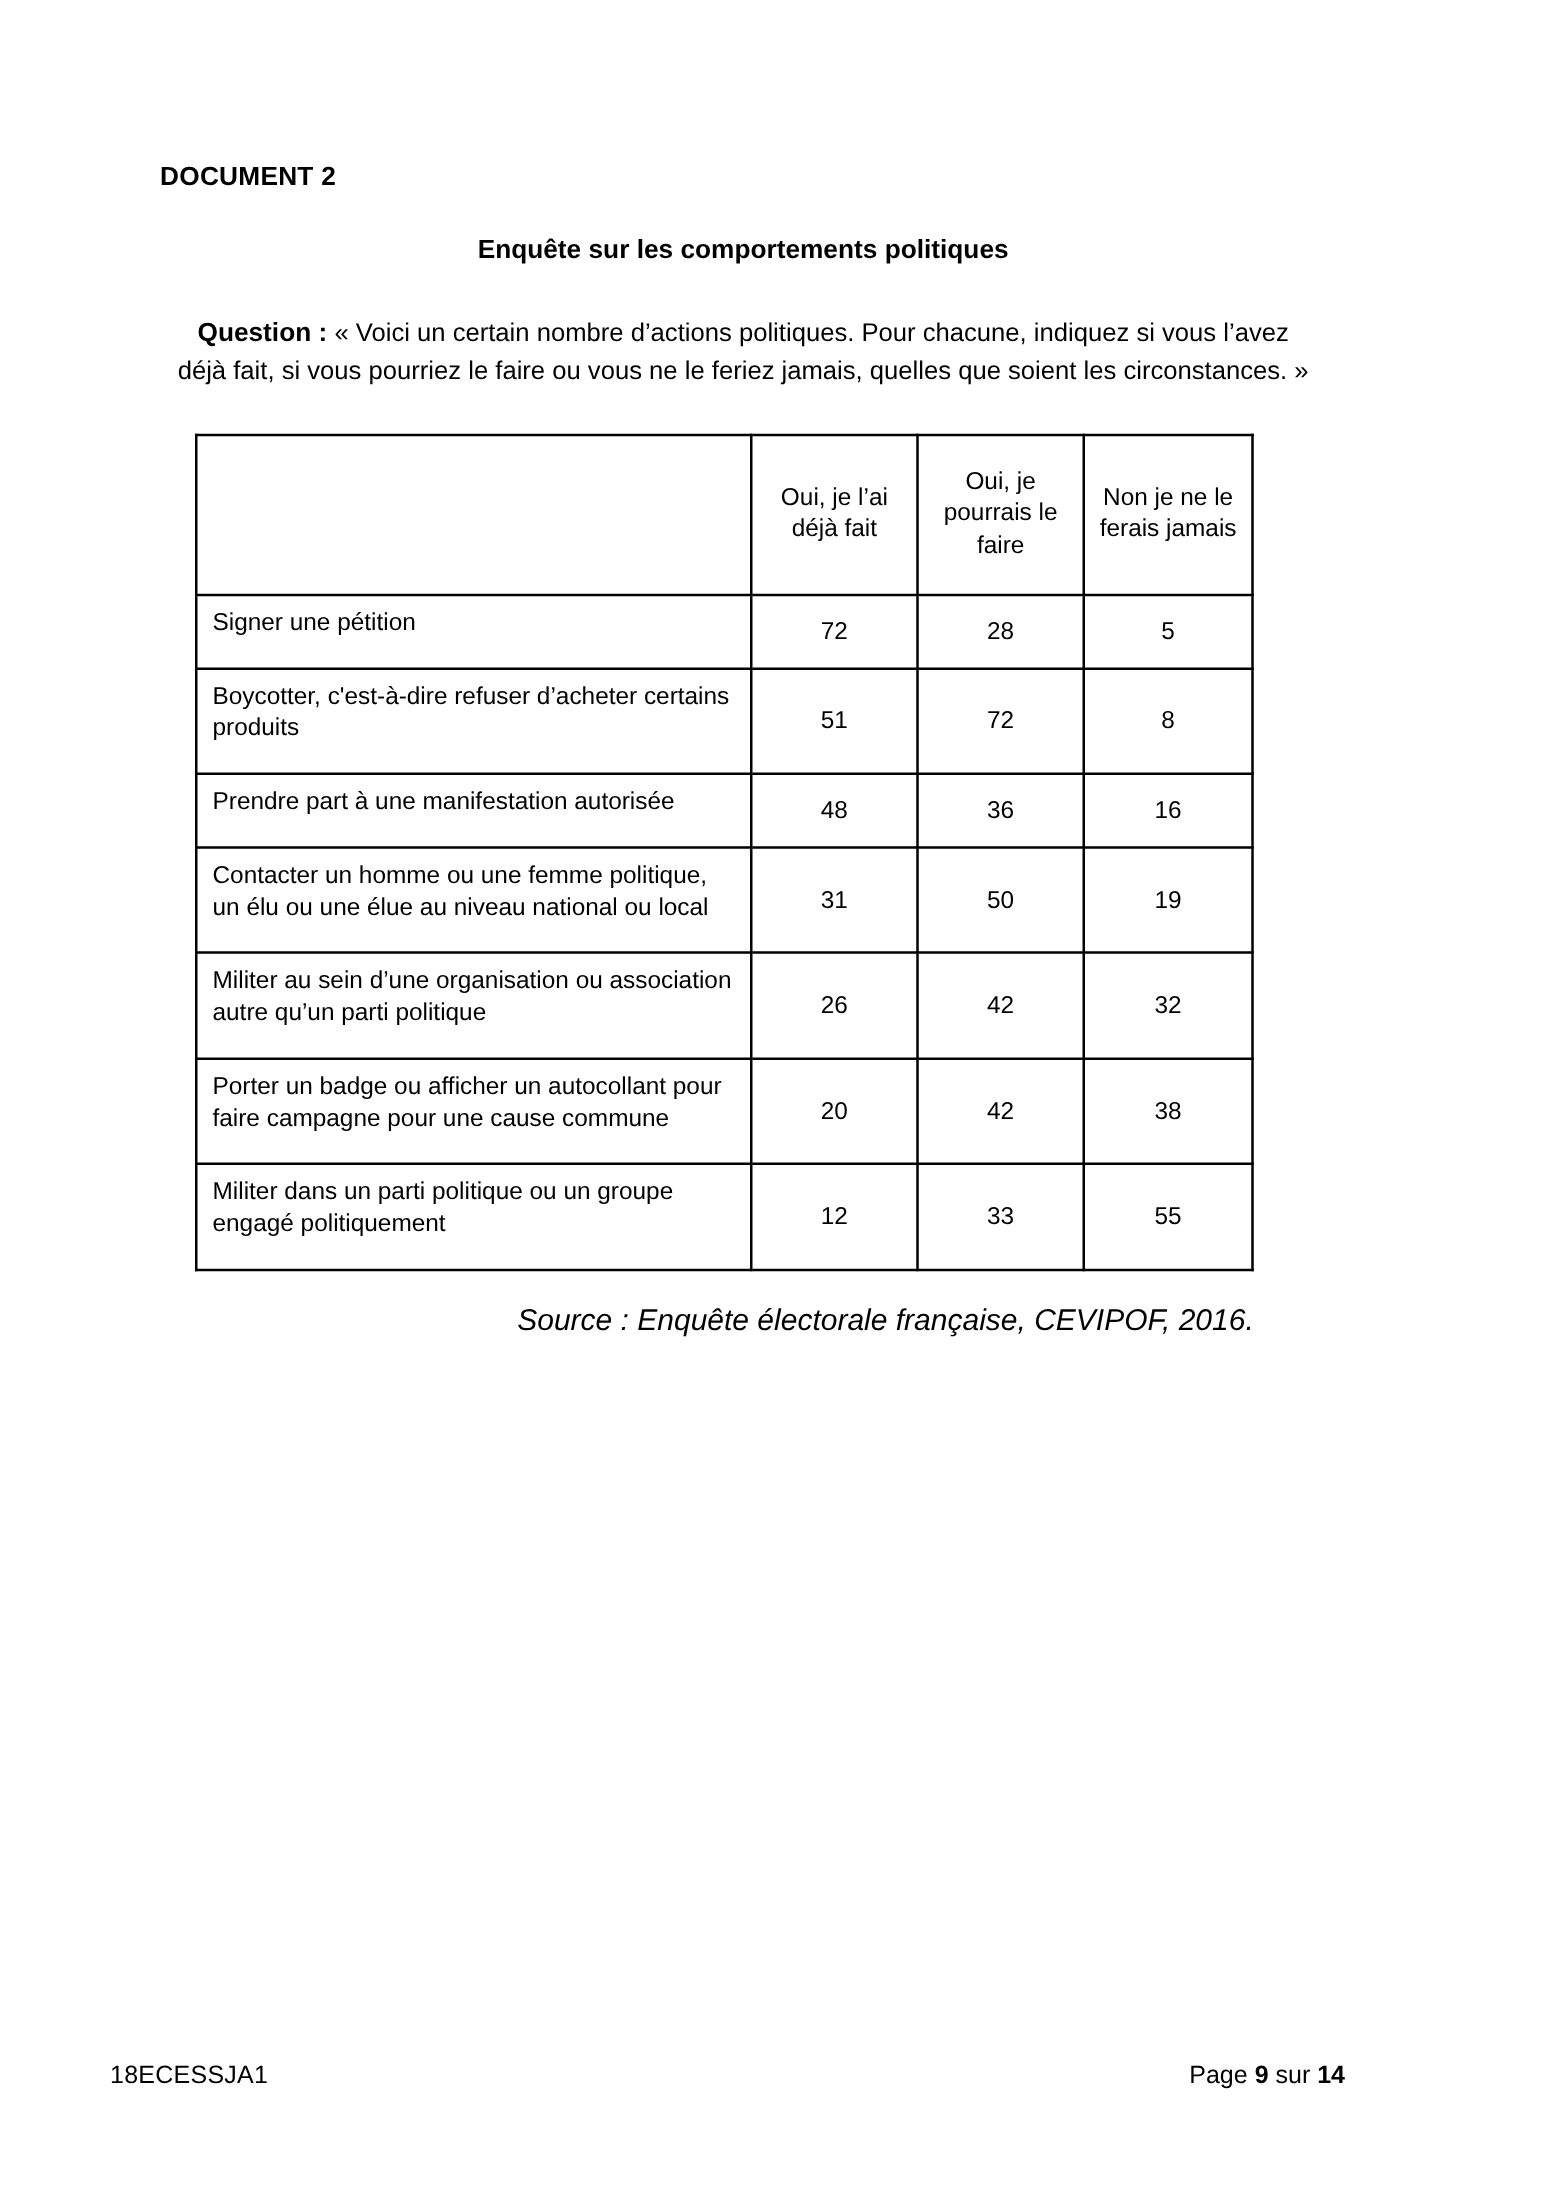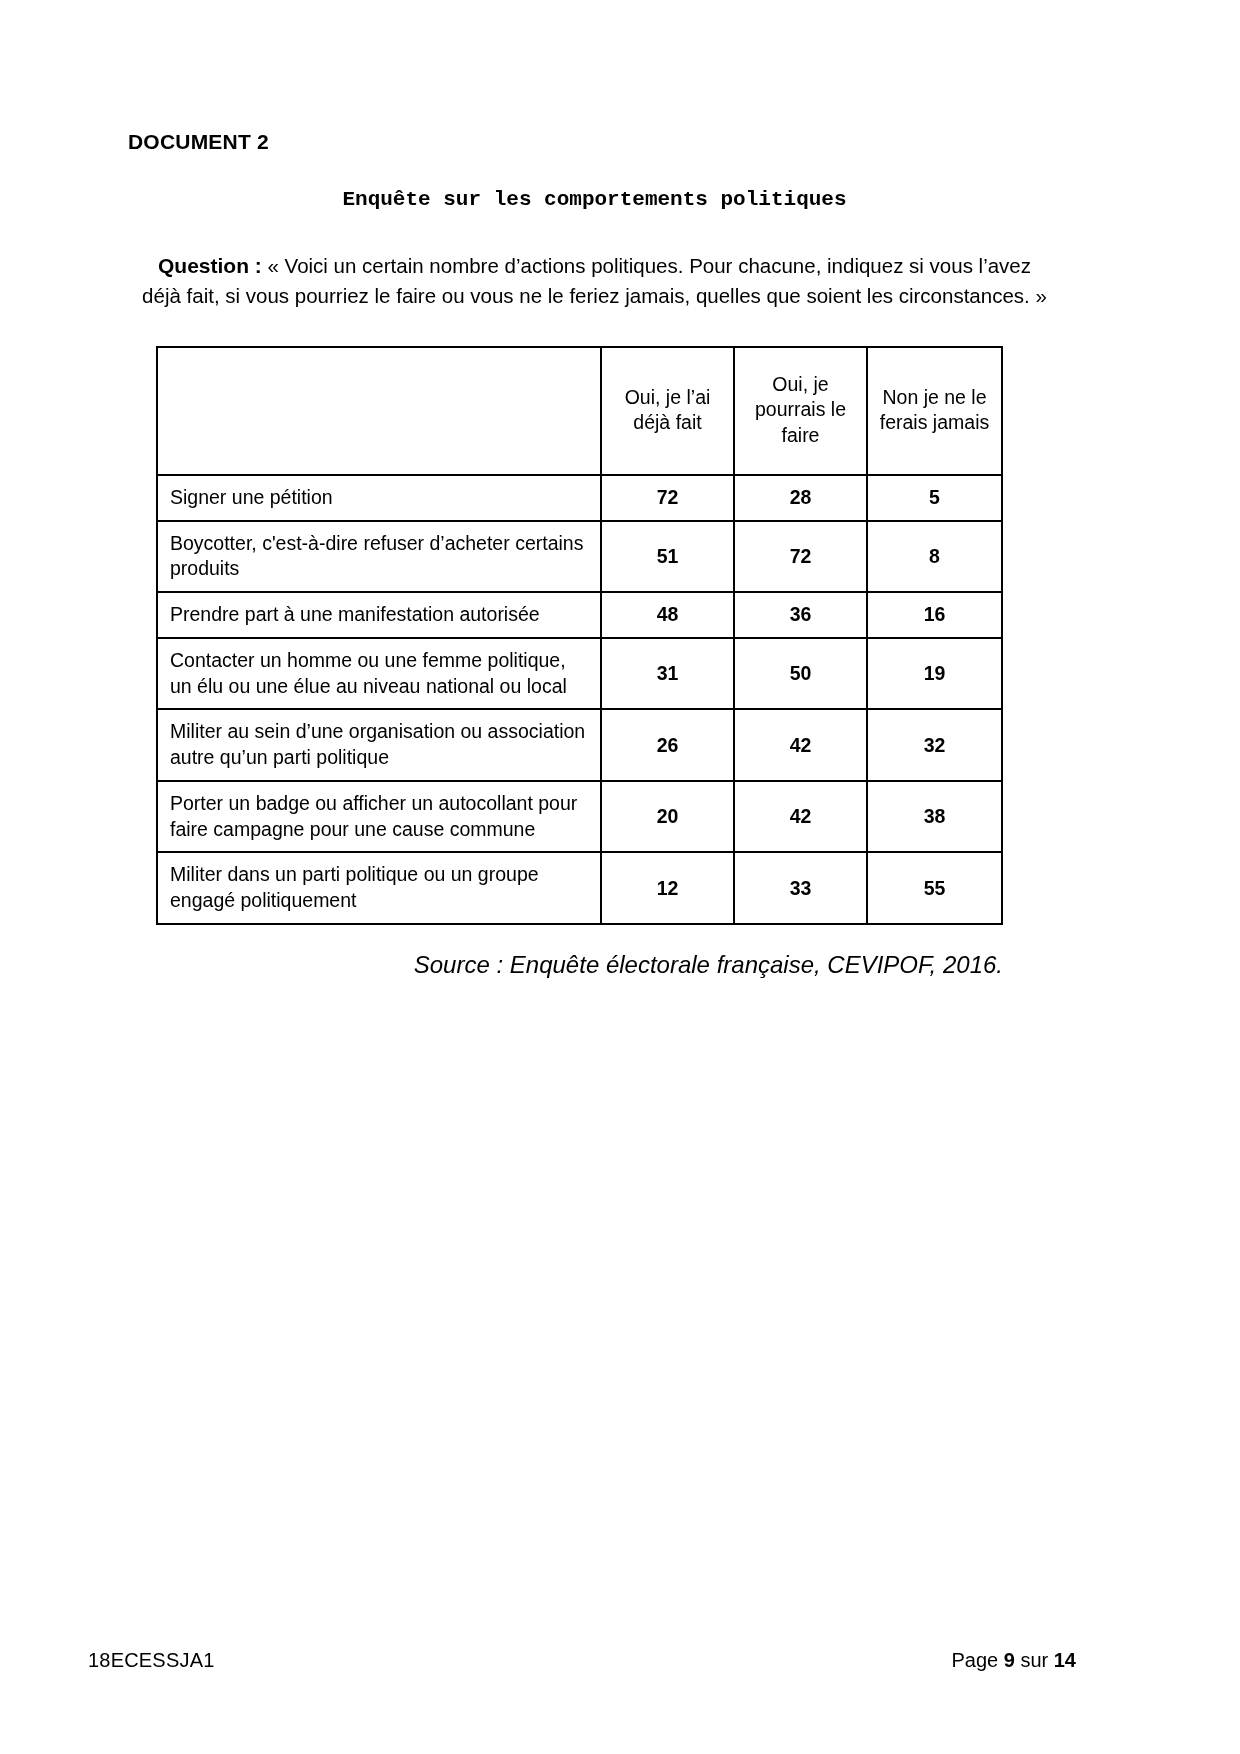--- a/index.html
+++ b/index.html
@@ -25,21 +25,20 @@
     font-size: 21px;
     font-weight: bold;
     letter-spacing: 0.2px;
     margin: 0 0 34px 0;
   }
   .doc-title {
     font-size: 21px;
     font-weight: bold;
     text-align: center;
     margin: 0 0 40px 0;
-    font-family: Liberation Mono, monospace;
   }
   .question-block {
     font-size: 20.5px;
     line-height: 1.42;
     text-align: center;
     margin: 0 0 36px 0;
     padding: 0 10px;
   }
   .question-label {
     font-weight: bold;
@@ -65,28 +64,27 @@
   }
   table.survey thead th.blank {
     border-right: 2px solid #000000;
   }
   col.c-label { width: 444px; }
   col.c-num   { width: 133px; }
   col.c-num2  { width: 133px; }
   col.c-num3  { width: 135px; }
   table.survey tbody td.label {
     text-align: left;
-    padding: 9px 8px 9px 12px;
+    padding: 9px 8px 22px 12px;
     line-height: 1.32;
     font-size: 19.5px;
   }
   table.survey tbody td.value {
     text-align: center;
     font-size: 19.5px;
-    font-weight: bold;
   }
   .source {
     text-align: right;
     font-size: 24px;
     margin: 26px 58px 0 0;
     font-style: italic;
   }
   .footer {
     position: absolute;
     left: 88px;

